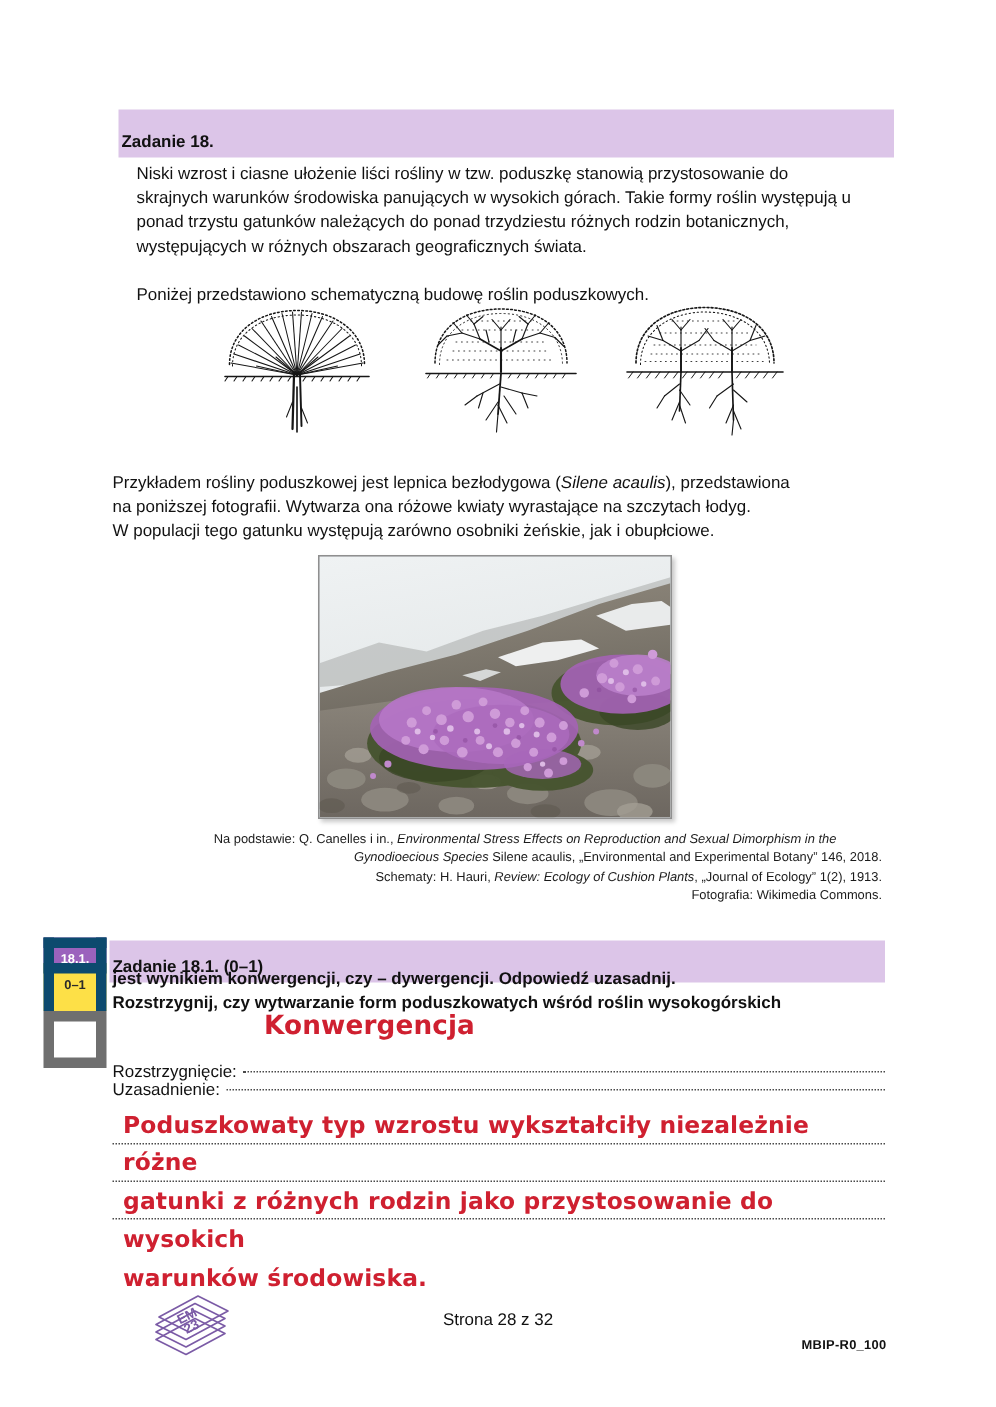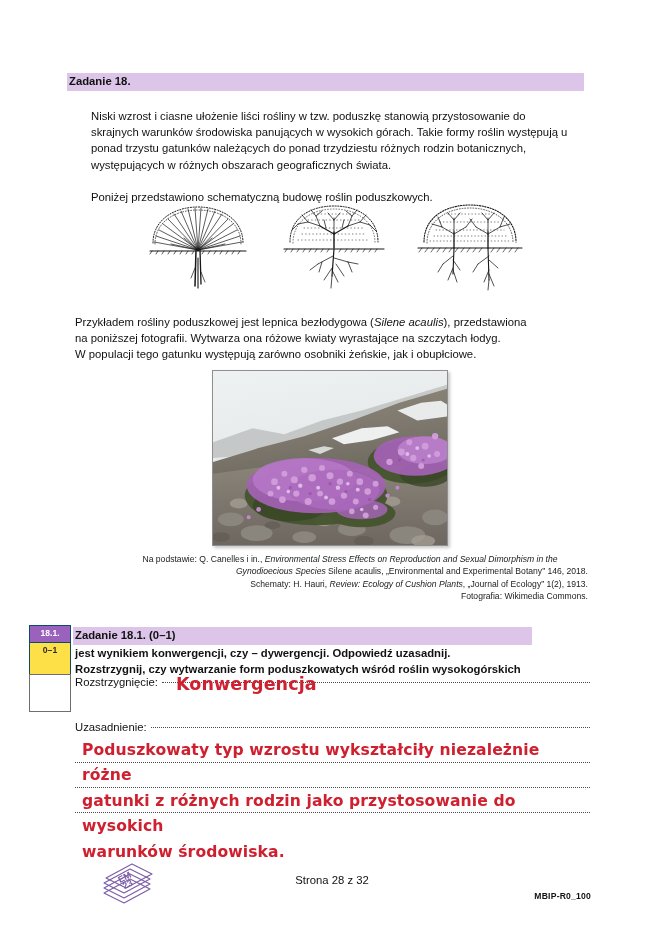--- a/index.html
+++ b/index.html
@@ -18,28 +18,28 @@
 
   .page {
     position: absolute;
     inset: 0;
     background: #ffffff;
   }
 
   
   .task-head {
     position: absolute;
-    left: 67px;
+    left: 79px;
     top: 73px;
     width: 517px;
     background: #dcc5e8;
     font-weight: bold;
     font-size: 11.3px;
     line-height: 15px;
-    padding: 1px 2px 2px 2px;
+    padding: 15px 2px 2px 2px;
     box-sizing: border-box;
   }
 
   .intro {
     position: absolute;
     left: 75px;
     top: 92px;
     width: 516px;
     font-size: 11.3px;
     line-height: 16.2px;
@@ -108,21 +108,21 @@
   
   .score-col {
     position: absolute;
     left: 29px;
     top: 625px;
     width: 42px;
   }
   .score-box {
     width: 42px;
     box-sizing: border-box;
-    border: 1px solid #0c4a6e;
+    border: 7px solid #0c4a6e;
     font-size: 8.6px;
     font-weight: bold;
     text-align: center;
     line-height: 1;
     padding: 3px 0 3px 0;
   }
   .score-box.id {
     background: #9b62bd;
     color: #ffffff;
     height: 17px;
@@ -138,26 +138,26 @@
     background: #ffffff;
     height: 38px;
     border-color: #6f6f6f;
   }
 
   
   .sub-head {
     position: absolute;
     left: 73px;
     top: 627px;
-    width: 459px;
+    width: 517px;
     background: #dcc5e8;
     font-weight: bold;
     font-size: 11.3px;
     line-height: 15px;
-    padding: 1px 2px 2px 2px;
+    padding: 11px 2px 2px 2px;
     box-sizing: border-box;
   }
   .sub-body {
     position: absolute;
     left: 75px;
     top: 645px;
     width: 516px;
     font-size: 11.3px;
     line-height: 16.2px;
     font-weight: bold;
@@ -178,21 +178,21 @@
     padding-right: 4px;
   }
   .dots {
     flex: 1 1 auto;
     border-bottom: 1.6px dotted #4a4a4a;
     position: relative;
     top: -3px;
     height: 0;
   }
 
-  #row-rozstrzygniecie { left: 75px; top: 674px; width: 515px; }
+  #row-rozstrzygniecie { left: 75px; top: 707px; width: 515px; }
   #row-uzasadnienie   { left: 75px; top: 719px; width: 515px; }
 
   .dotline {
     position: absolute;
     left: 75px;
     width: 515px;
     border-bottom: 1.6px dotted #4a4a4a;
     height: 0;
   }
   #dl-1 { top: 762px; }

